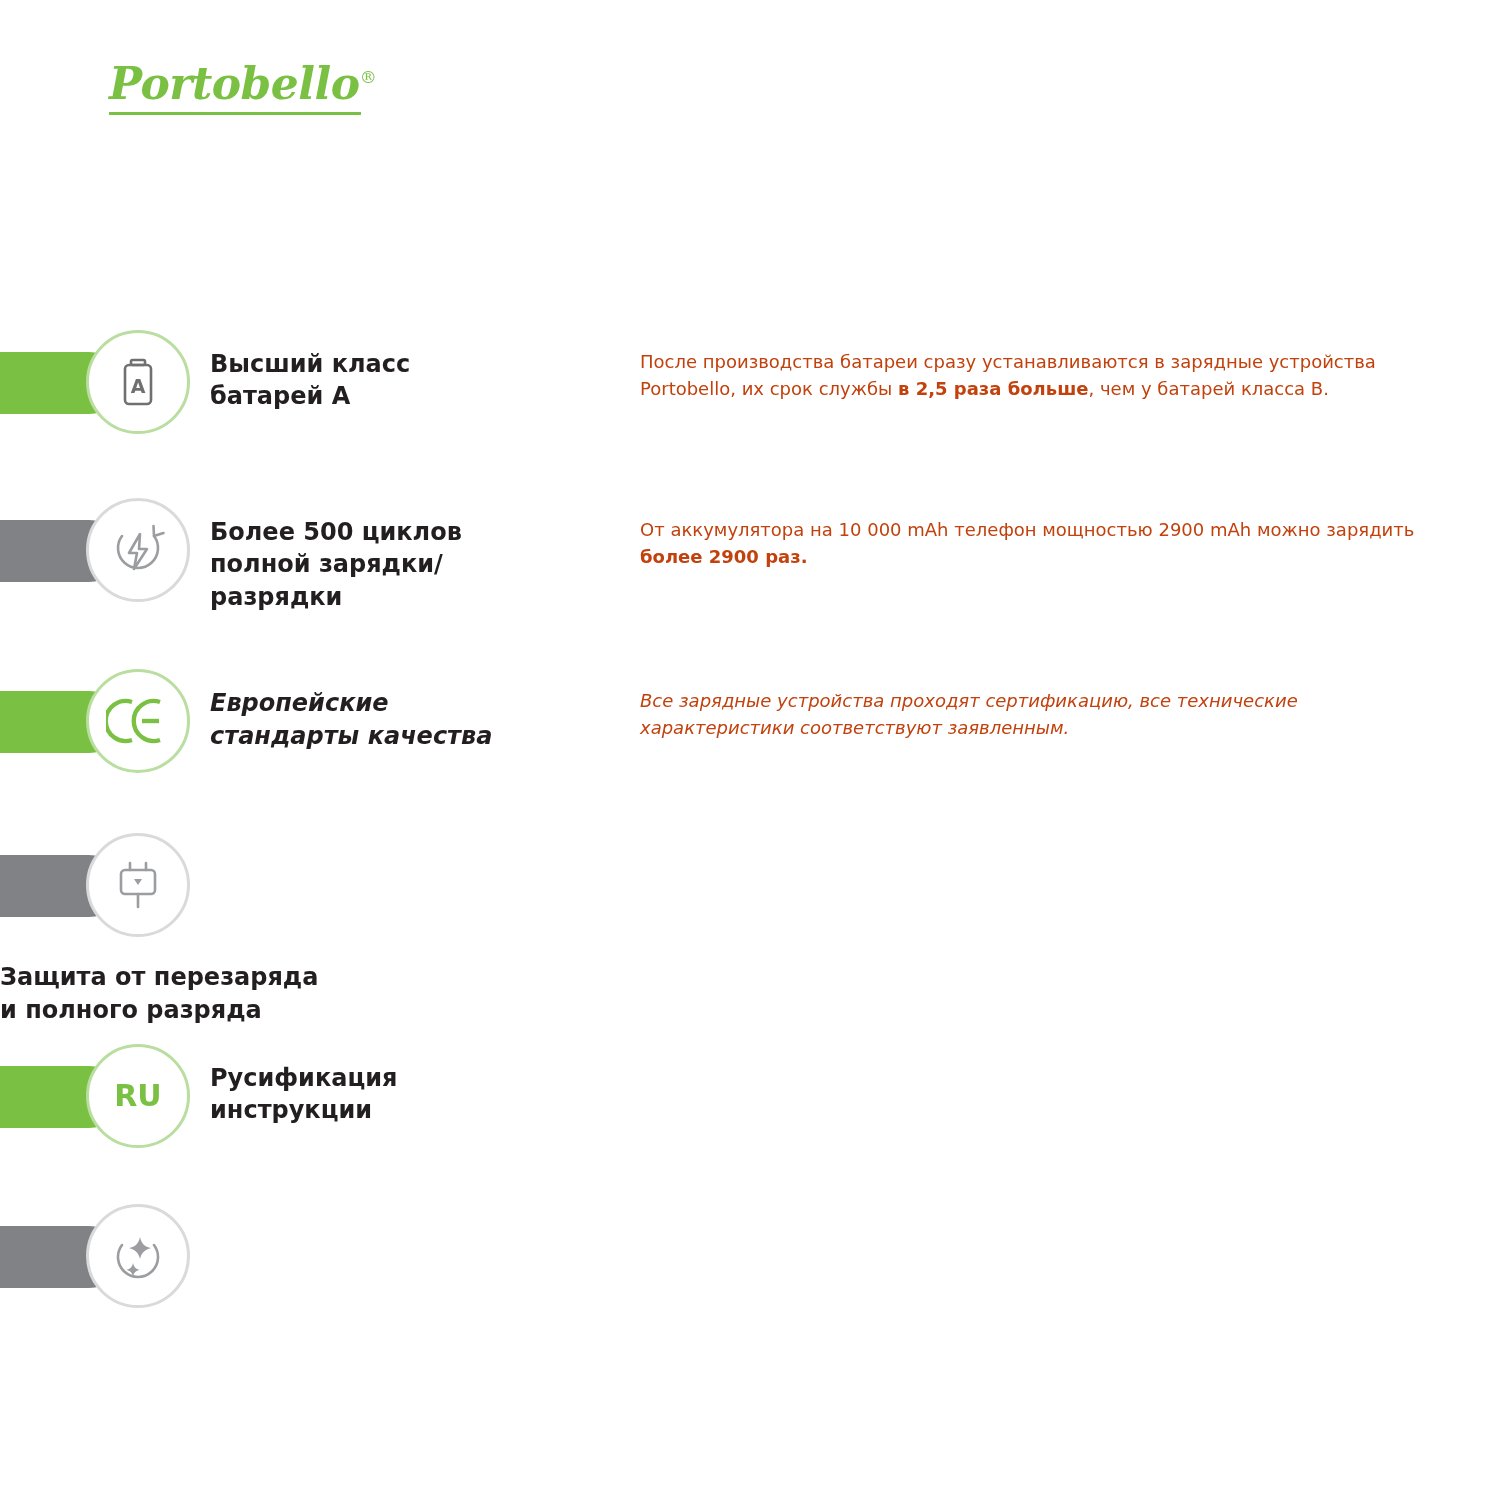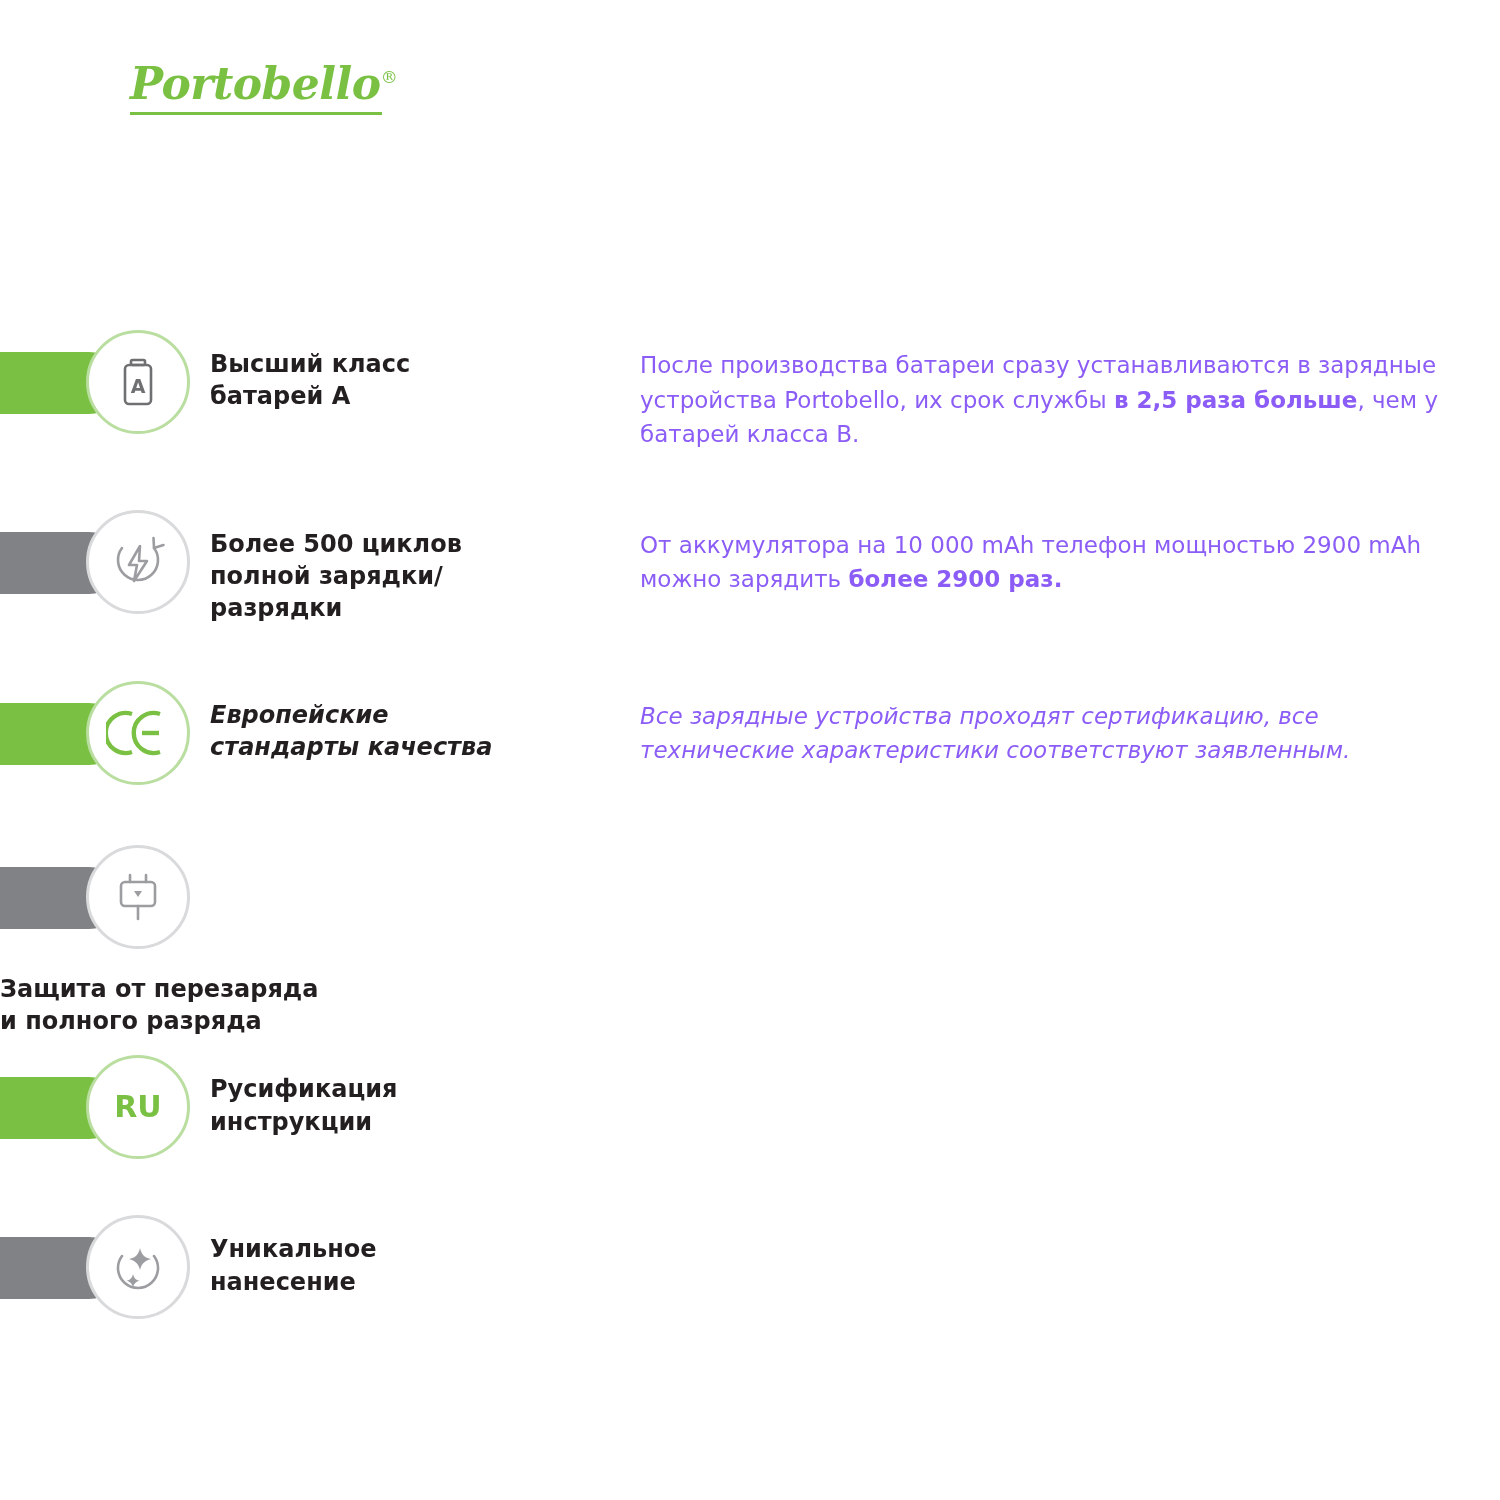--- a/index.html
+++ b/index.html
@@ -16,21 +16,21 @@
     position: relative;
   }
 
   
   .header {
     position: relative;
     height: 270px;
   }
   .logo {
     position: absolute;
-    left: 130px;
+    left: 109px;
     top: 62px;
     width: 260px;
   }
   .logo-text {
     font-family: "DejaVu Serif", serif;
     font-style: italic;
     font-weight: bold;
     font-size: 44px;
     color: #7ac143;
     letter-spacing: -0.5px;
@@ -127,23 +127,23 @@
     line-height: 1.35;
     color: #231f20;
     white-space: pre-line;
   }
 
   .feat-desc {
     flex: 1;
     padding-top: 18px;
     padding-right: 50px;
     font-family: "DejaVu Sans", sans-serif;
-    font-size: 23px;
+    font-size: 18px;
     line-height: 1.5;
-    color: #8b5cf6;
+    color: #c2410c;
   }
   .feat-desc b { font-weight: bold; }
 
   
   .r0 { margin-top: 60px; }
   .r1 { margin-top: 58px; }
   .r2 { margin-top: 56px; font-style: italic; }
   .r3 { margin-top: 54px; flex-direction: column; }
   .r4 { margin-top: 18px; }
   .r5 { margin-top: 50px; }
@@ -249,19 +249,17 @@
     <div class="badge-wrap">
       <div class="bar grey"></div>
       <div class="circle">
         <svg class="icon-svg" width="58" height="58" viewBox="0 0 58 58">
           <path d="M13 18 A20 20 0 1 0 45 18" fill="none" stroke="#9b9da0" stroke-width="2.6" stroke-linecap="round"></path>
           <path d="M31 10 c1.5 7 5 10 11 11 c-6 1.5 -9.5 4.5 -11 11 c-1.5 -6.5 -5 -9.5 -11 -11 c6 -1 9.5 -4 11 -11 z" fill="#9b9da0"></path>
           <path d="M24 36 c0.9 4.3 3 6 6.6 6.7 c-3.6 0.9 -5.7 2.7 -6.6 6.7 c-0.9 -4 -3 -5.8 -6.6 -6.7 c3.6 -0.7 5.7 -2.4 6.6 -6.7 z" fill="#9b9da0"></path>
         </svg>
       </div>
     </div>
-    <div class="feat-title">Уникальное
-нанесение</div>
     <div class="feat-desc"></div>
   </div>
 
 
 </div>
 
 </body></html>

